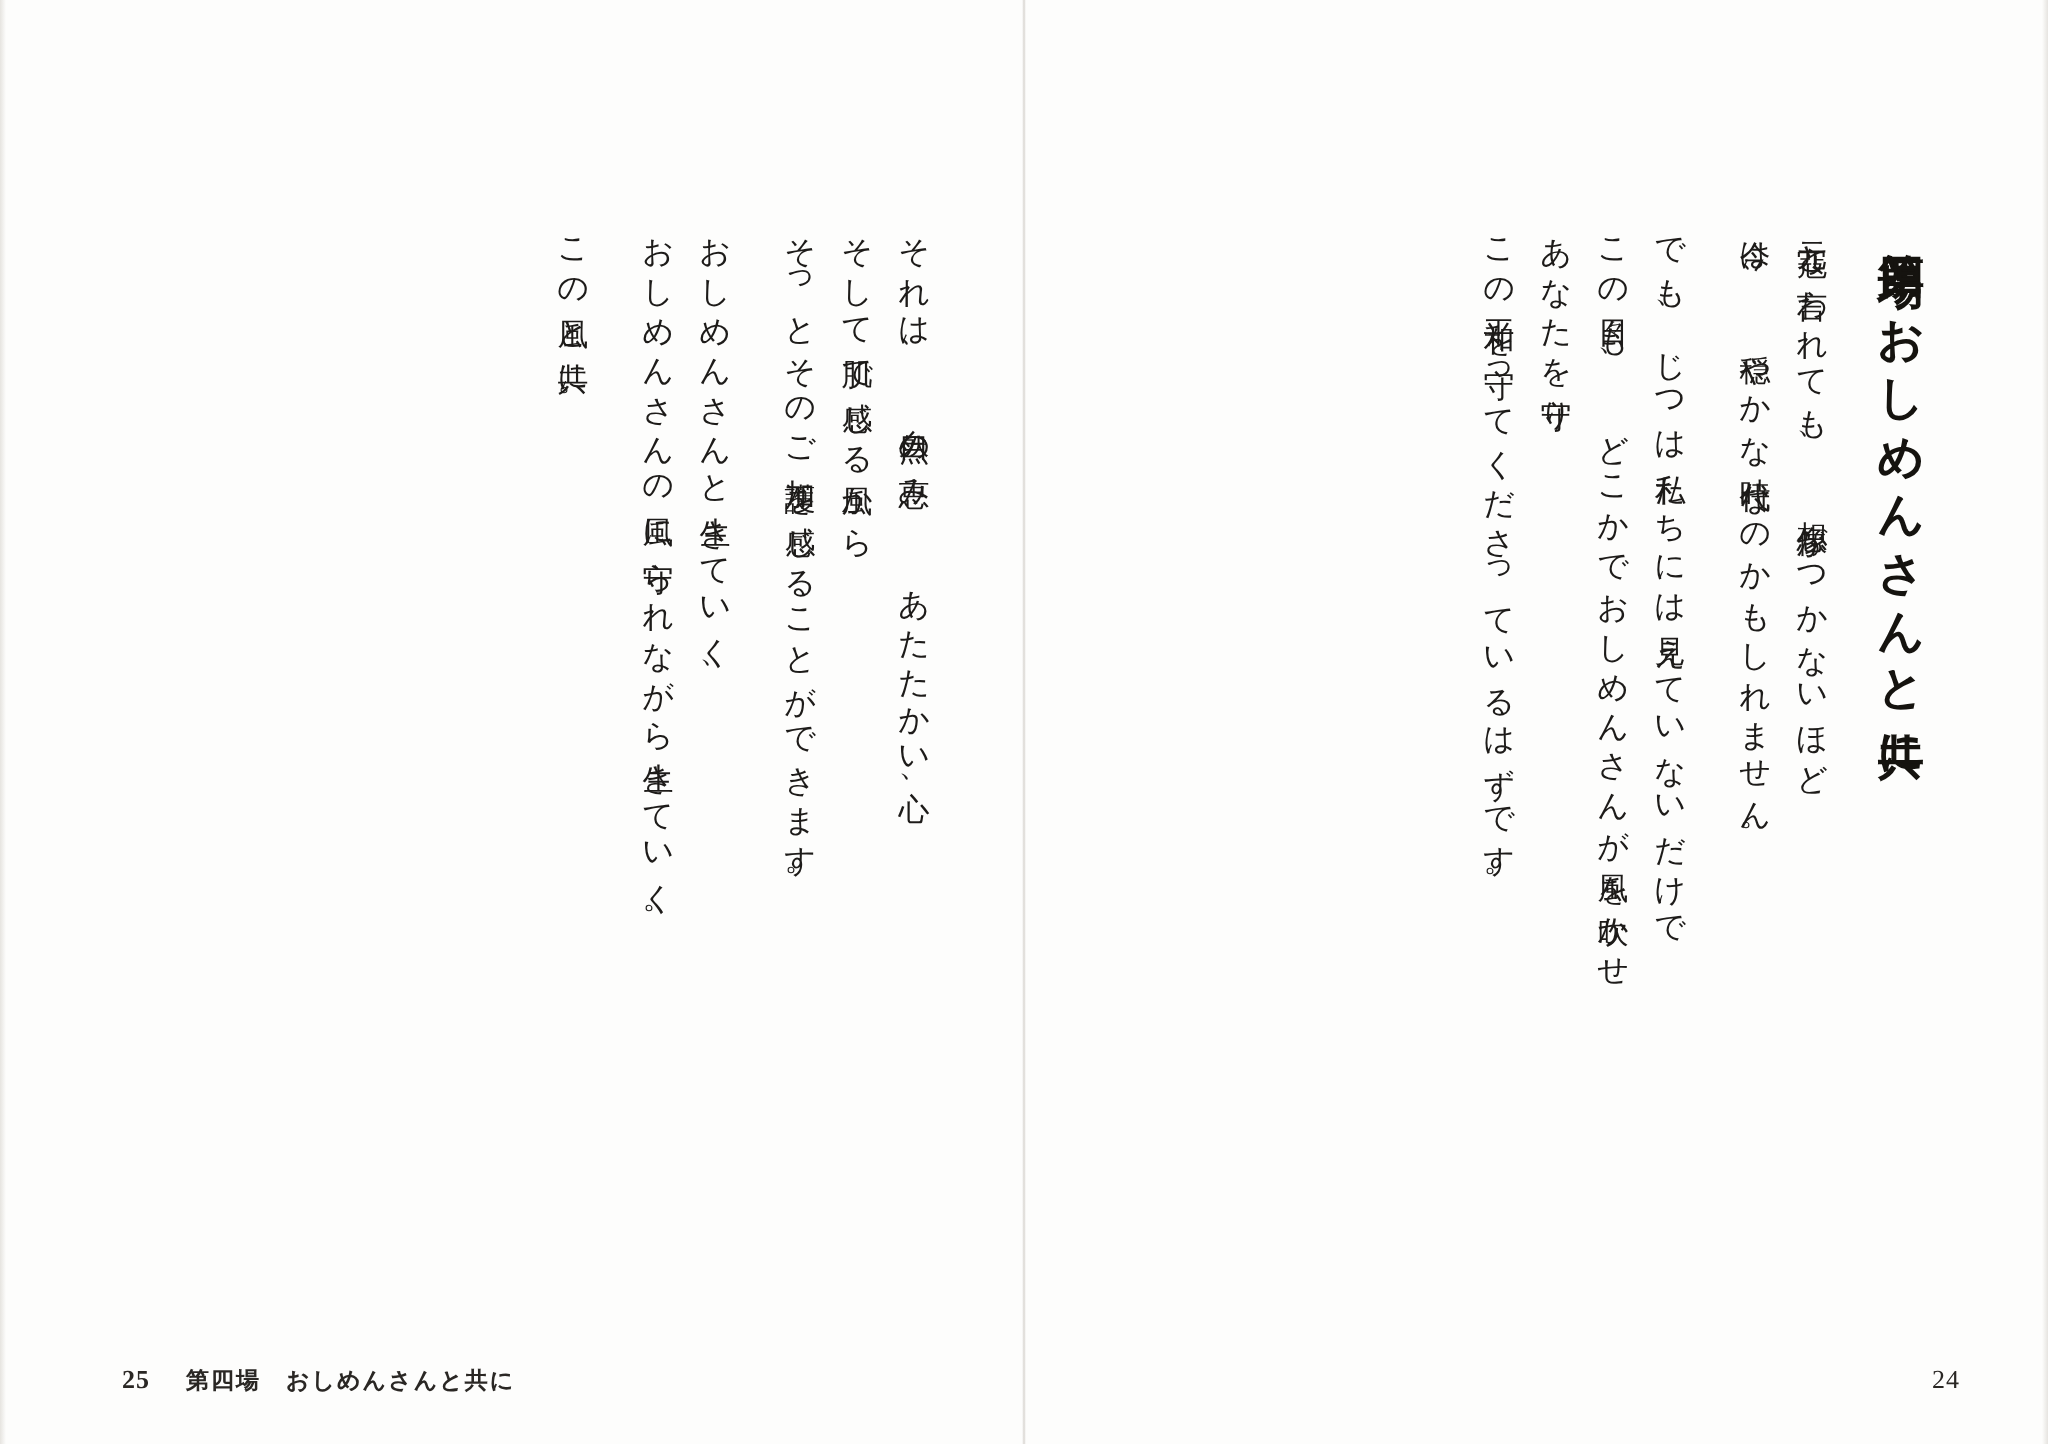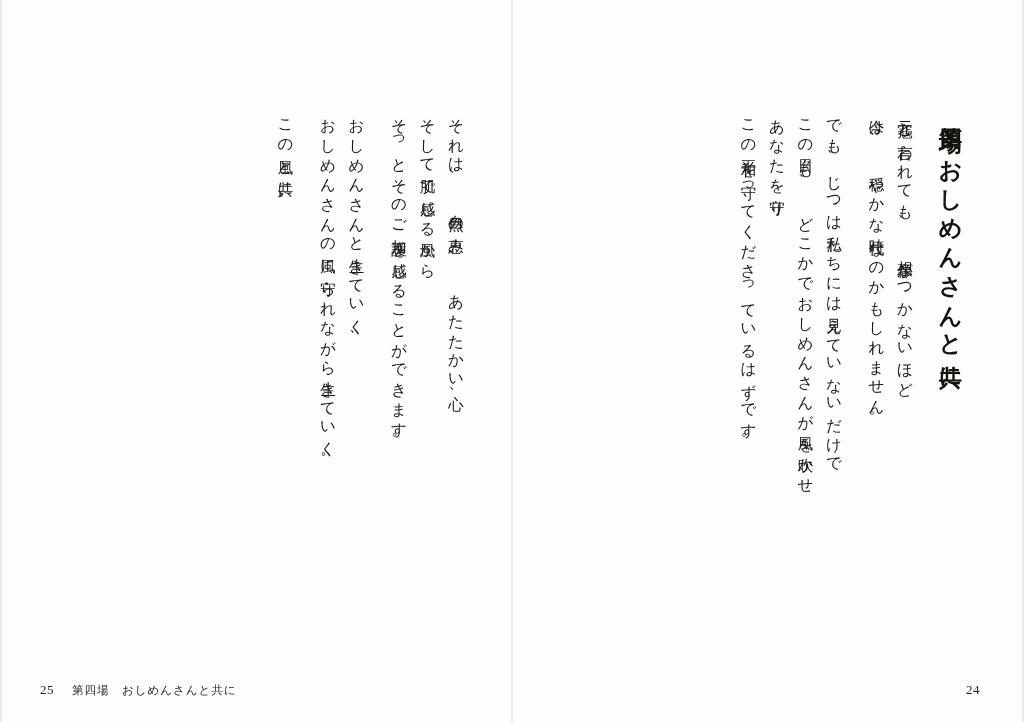--- a/index.html
+++ b/index.html
@@ -96,23 +96,24 @@
   .footer {
     position: absolute;
     bottom: 24px;
     font-size: 11.5px;
     color: #2a2724;
     letter-spacing: 1px;
     font-family: "Liberation Serif", "DejaVu Serif", serif;
     white-space: nowrap;
   }
   .footer-left {
-    left: 40px;
+    left: 61px;
     display: flex;
     align-items: flex-end;
+    font-weight: bold;
   }
   .footer-left .pageno {
     font-size: 13px;
     margin-right: 18px;
     letter-spacing: 0.5px;
   }
   .footer-right {
     right: 44px;
     font-size: 13px;
     letter-spacing: 0.5px;

